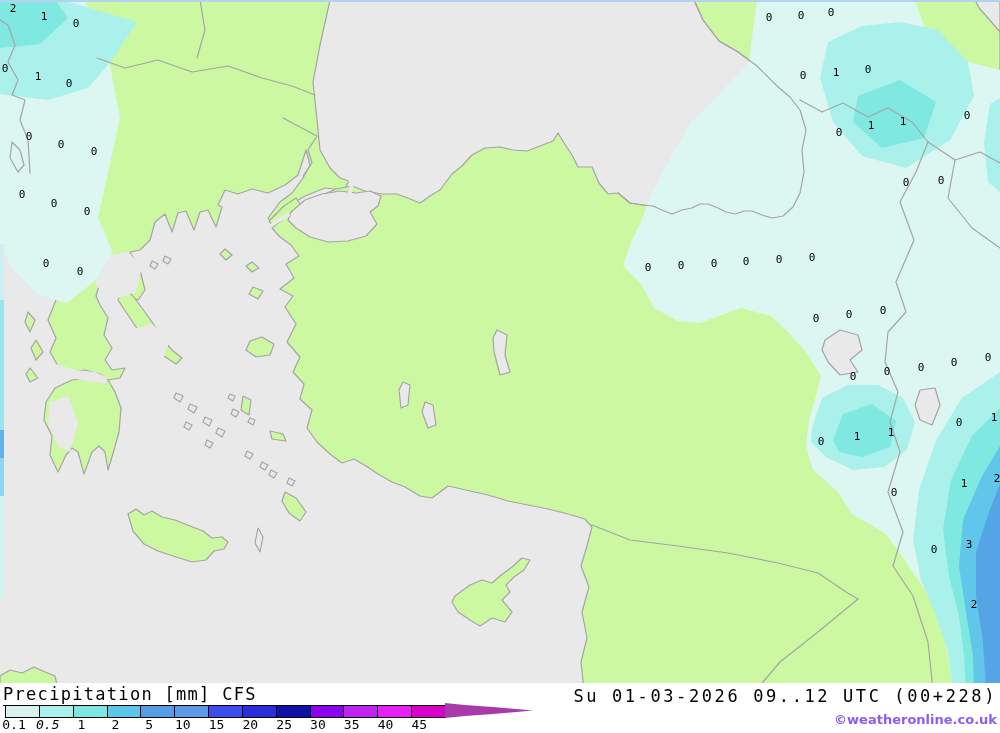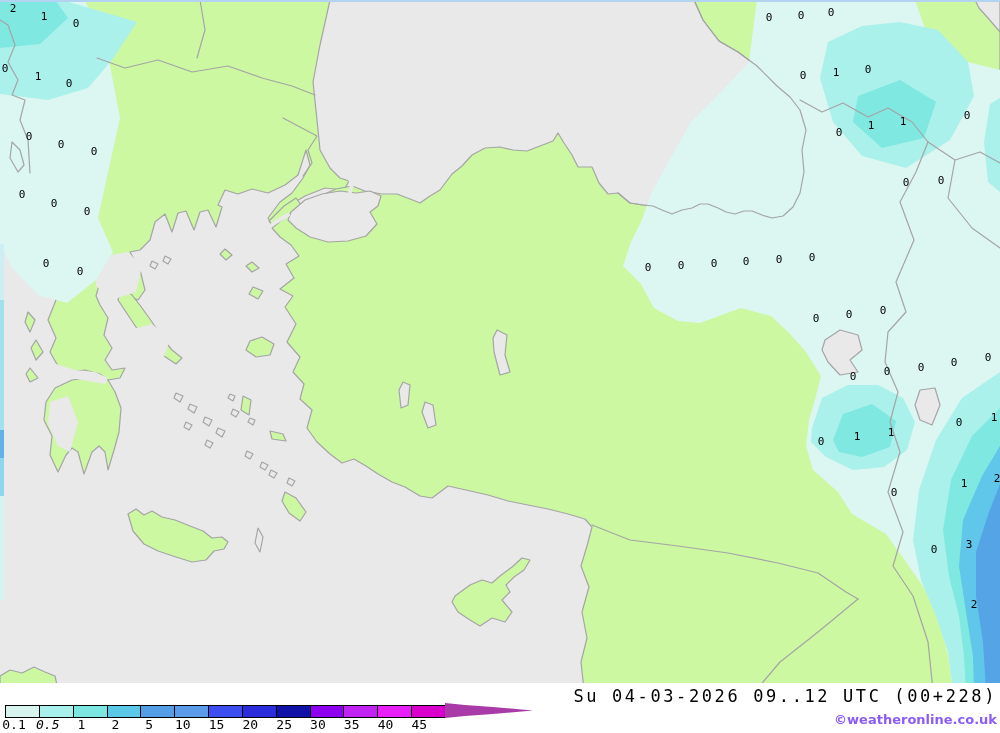--- a/index.html
+++ b/index.html
@@ -251,20 +251,21 @@
         <text x="894" y="496" text-anchor="middle" class="vlabel">0</text>
         <text x="964" y="487" text-anchor="middle" class="vlabel">1</text>
         <text x="997" y="482" text-anchor="middle" class="vlabel">2</text>
         <text x="934" y="553" text-anchor="middle" class="vlabel">0</text>
         <text x="969" y="548" text-anchor="middle" class="vlabel">3</text>
         <text x="974" y="608" text-anchor="middle" class="vlabel">2</text>
       </g>
 </svg>
 
 <div id="footer">
+  <div id="legend-title">Precipitation [mm] CFS</div>
   <div id="colorbar">
         <div class="cbcell" style="background: rgb(214, 243, 238);"></div>
         <div class="cbcell" style="background: rgb(168, 240, 236);"></div>
         <div class="cbcell" style="background: rgb(124, 230, 224);"></div>
         <div class="cbcell" style="background: rgb(92, 200, 232);"></div>
         <div class="cbcell" style="background: rgb(83, 158, 228);"></div>
         <div class="cbcell" style="background: rgb(91, 155, 233);"></div>
         <div class="cbcell" style="background: rgb(61, 78, 240);"></div>
         <div class="cbcell" style="background: rgb(43, 44, 220);"></div>
         <div class="cbcell" style="background: rgb(16, 17, 166);"></div>
@@ -285,17 +286,17 @@
         <span class="cbstop" style="left: 182.846px;">10</span>
         <span class="cbstop" style="left: 216.615px;">15</span>
         <span class="cbstop" style="left: 250.385px;">20</span>
         <span class="cbstop" style="left: 284.154px;">25</span>
         <span class="cbstop" style="left: 317.923px;">30</span>
         <span class="cbstop" style="left: 351.692px;">35</span>
         <span class="cbstop" style="left: 385.462px;">40</span>
         <span class="cbstop" style="left: 419.231px;">45</span>
         <span class="cbstop" style="left: 453px; margin-top: 38px;">50</span>
       </div>
-  <div id="datetime">Su 04-03-2026 09..12 UTC (00+228)</div>
+  <div id="datetime">Su 01-03-2026 09..12 UTC (00+228)</div>
   <div id="copyright" style="color: #8b5cf6;">©weatheronline.co.uk</div>
 </div>
 
 </div>
 
 </body></html>

